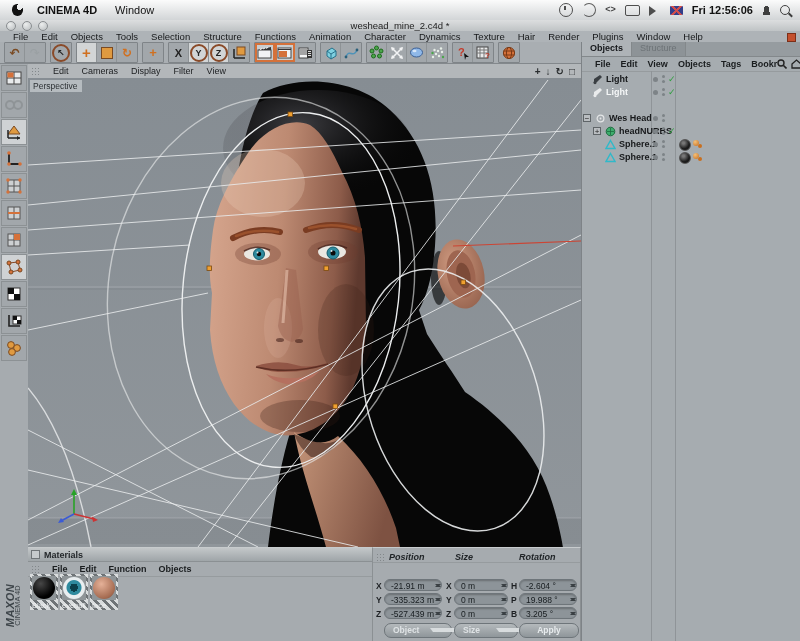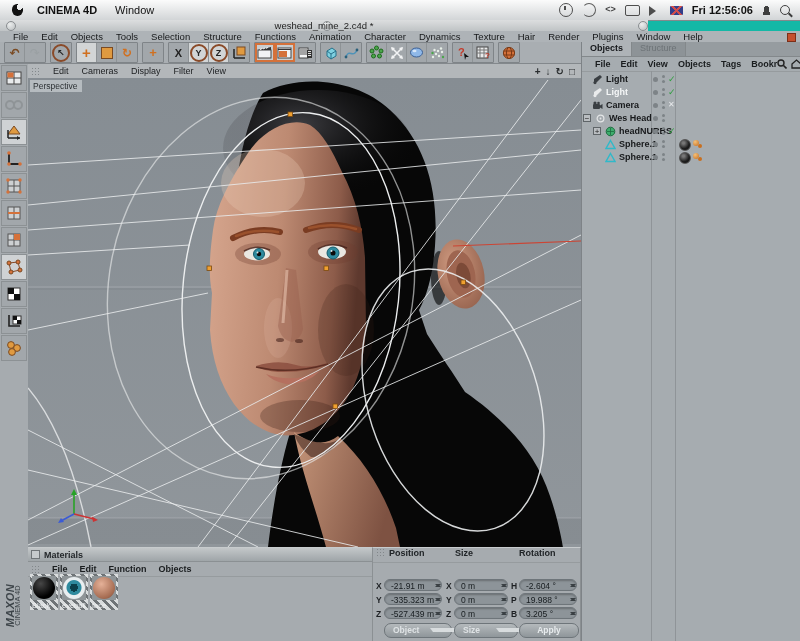--- a/index.html
+++ b/index.html
@@ -1,18 +1,18 @@
 <!DOCTYPE html>
 <html><head>
 <meta charset="utf-8">
 <style>
   html,body{margin:0;padding:0;background:#666;}
   #stage{position:relative;width:800px;height:641px;overflow:hidden;
     font-family:"Liberation Sans","DejaVu Sans",sans-serif;
-    background:#14b8a6;-webkit-font-smoothing:antialiased;}
+    background:#22c55e;-webkit-font-smoothing:antialiased;}
   .abs{position:absolute;}
   
   #macbar{left:0;top:0;width:800px;height:20px;
     background:linear-gradient(#fbfbfb,#d2d5d7);border-bottom:1px solid #85898c;
     display:flex;align-items:center;font-size:11px;color:#111;}
   .mac-apple{width:11px;height:12px;margin:0 14px 0 12px;background:radial-gradient(circle at 70% 25%, transparent 3px, #111 3px);border-radius:45% 45% 48% 48%;}
   .mac-app{font-weight:bold;margin-right:18px;}
   .mac-item{margin-right:18px;}
   .mac-right{margin-left:auto;display:flex;align-items:center;gap:9px;padding-right:10px;}
   .sicon{width:12px;height:12px;display:inline-block;position:relative;opacity:.85;}
@@ -24,22 +24,22 @@
   .si-spk{width:0;height:0;border:5px solid transparent;border-left:7px solid #333;margin-top:1px;}
   .si-flag{width:13px;height:9px;margin-top:1px;border-radius:1px;
     background:linear-gradient(45deg,transparent 44%,#c33 44%,#c33 56%,transparent 56%),
                linear-gradient(-45deg,transparent 44%,#c33 44%,#c33 56%,transparent 56%),
                linear-gradient(#16227a,#16227a);}
   .mac-time{font-weight:bold;font-size:11px;color:#111;}
   .si-user{width:9px;height:9px;background:radial-gradient(circle at 50% 28%, #222 2.6px, transparent 2.8px),radial-gradient(ellipse at 50% 115%, #222 55%, transparent 56%);}
   .si-mag{border:1.7px solid #222;border-radius:50%;width:8px;height:8px;}
   .si-mag:after{content:"";position:absolute;width:5px;height:1.8px;background:#222;left:7px;top:8px;transform:rotate(45deg);}
   
-  #titlebar{left:0;top:20px;width:648px;height:11px;background:linear-gradient(#dcdedf,#bfc3c5);
-    border-bottom:1px solid #8f9396;display:flex;align-items:center;justify-content:space-between;}
+  #titlebar{left:0;top:20px;width:800px;height:11px;background:linear-gradient(#dcdedf,#bfc3c5);
+    border-bottom:1px solid #8f9396;display:flex;align-items:center;}
   .tl{width:8px;height:8px;border-radius:50%;border:1px solid #8a8e91;background:radial-gradient(circle at 35% 30%,#eceeee,#b9bdbf);margin-left:6px;}
   #win-title{position:absolute;left:0;right:0;text-align:center;font-size:9.5px;color:#222;}
   
   #appmenu{left:0;top:31px;width:800px;height:11px;background:#aeb3b7;border-bottom:1px solid #969b9e;
     display:flex;align-items:center;font-size:9.5px;color:#16181a;}
   #appmenu span{margin-left:13px;white-space:nowrap;}
   .win-gadget{position:absolute;right:4px;top:2px;width:7px;height:7px;background:#c4502e;border:1px solid #7c2f18;}
   
   #toolbar{left:0;top:42px;width:581px;height:22px;background:#a9aeb2;border-bottom:1px solid #83888c;
     display:flex;align-items:center;gap:4px;padding-left:4px;box-sizing:border-box;}
@@ -103,21 +103,21 @@
   #mat-menu .m{margin-left:12px;}
   .mat-tile{position:absolute;top:26px;width:28px;height:36px;
      background:repeating-linear-gradient(45deg,#d9dcdd 0 3px,#6f7477 3px 6px);padding:2px;box-sizing:border-box;}
   .mat-img{width:24px;height:24px;background:#8f9598;position:relative;}
   .mat-ball{position:absolute;inset:1px;border-radius:50%;}
   .mat-name{display:block;font-size:7.5px;color:#eef0f1;margin-top:1px;text-align:left;overflow:hidden;white-space:nowrap;}
   .ball-black{background:radial-gradient(circle at 35% 30%,#474747,#000 65%);}
   .ball-eye{background:radial-gradient(circle at 50% 48%,#0b3f4a 0 4px,#2e8a9e 4px 7px,#e9eef0 8px),radial-gradient(circle at 38% 32%,#fff,#aebfc3);}
   .ball-face{background:radial-gradient(circle at 38% 32%,#e5b198,#a56b51 70%,#6e4435);}
   #coords{left:373px;top:547px;width:208px;height:94px;background:#a6abaf;box-sizing:border-box;border-top:1px solid #c7cbcd;border-right:1px solid #8b9093;}
-  #coord-head{height:14px;display:flex;align-items:flex-start;font-size:9px;font-weight:bold;color:#202427;border-bottom:1px solid #969b9e;}
+  #coord-head{height:14px;display:flex;align-items:flex-end;font-size:9px;font-weight:bold;color:#202427;border-bottom:1px solid #969b9e;font-style:italic;}
   .ch{position:absolute;}
   .crow{position:absolute;height:13px;font-size:8.5px;}
   .clab{position:absolute;font-weight:bold;color:#1d2023;top:2px;}
   .cfield{position:absolute;top:0;height:12px;background:#8d9499;border:1px solid #6e757a;border-radius:7px;
      color:#171c1f;font-size:8.5px;line-height:12px;padding-left:6px;box-sizing:border-box;
      box-shadow:inset 0 1px 2px rgba(0,0,0,.25);}
   .step{position:absolute;right:2px;top:2px;width:6px;height:8px;}
   .step:before{content:"";position:absolute;top:0;left:0;border:3px solid transparent;border-bottom:3.5px solid #3a4putc044;border-bottom-color:#3a4044;}
   .step:after{content:"";position:absolute;bottom:-1px;left:0;border:3px solid transparent;border-top:3.5px solid #3a4044;}
   .cbtn{position:absolute;height:13px;background:linear-gradient(#b4b9bc,#8f969a);border:1px solid #6e757a;border-radius:7px;
@@ -615,32 +615,20 @@
     <div class="om-row sel" style="top:44px;">
       <svg class="om-ico" style="left:10px;" viewBox="0 0 11 11">
           <path d="M8,1 L10,3 L5,8 L2,8 L2,5 Z" fill="#e9ebec"></path>
           <circle cx="3" cy="8.6" r="1.6" fill="#e9ebec"></circle>
         </svg>
       <span class="om-name" style="left:24px;">Light</span>
       <span class="dotbig"></span>
       <span class="dotpair"></span>
       <span class="om-check">✓</span>
     </div>
-    <div class="om-row" style="top:57px;">
-      <svg class="om-ico" style="left:10px;" viewBox="0 0 11 11">
-          <rect x="1" y="4" width="7" height="5" rx="1" fill="#3a3f43"></rect>
-          <path d="M8,5.5 L10.5,4 V9 L8,7.5 Z" fill="#3a3f43"></path>
-          <circle cx="3" cy="3" r="1.6" fill="#3a3f43"></circle>
-          <circle cx="6.5" cy="3" r="1.3" fill="#3a3f43"></circle>
-        </svg>
-      <span class="om-name" style="left:24px;">Camera</span>
-      <span class="dotbig"></span>
-      <span class="dotpair"></span>
-      <span class="om-x">✕</span>
-    </div>
     <div class="om-row" style="top:70px;">
       <span class="om-exp" style="left:1px;">−</span>
       <svg class="om-ico" style="left:13px;" viewBox="0 0 11 11">
           <circle cx="5.5" cy="5.5" r="3.4" fill="none" stroke="#e4e6e7" stroke-width="1.2"></circle>
           <circle cx="5.5" cy="5.5" r="0.9" fill="#e4e6e7"></circle>
         </svg>
       <span class="om-name" style="left:27px;">Wes Head</span>
       <span class="dotbig"></span>
       <span class="dotpair"></span>
     </div>

